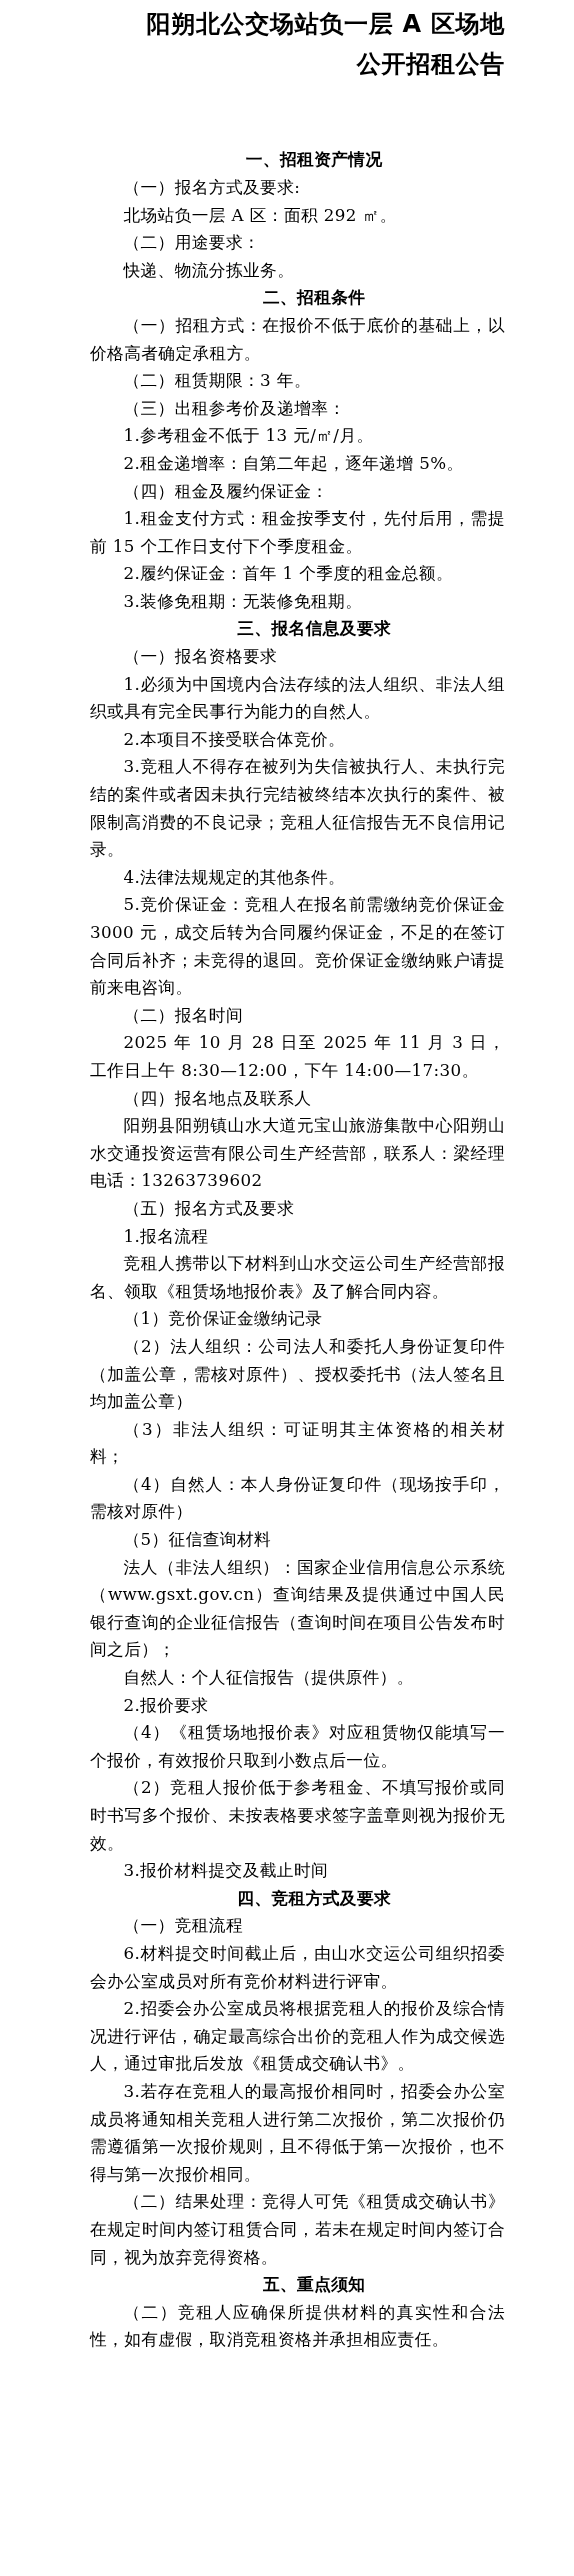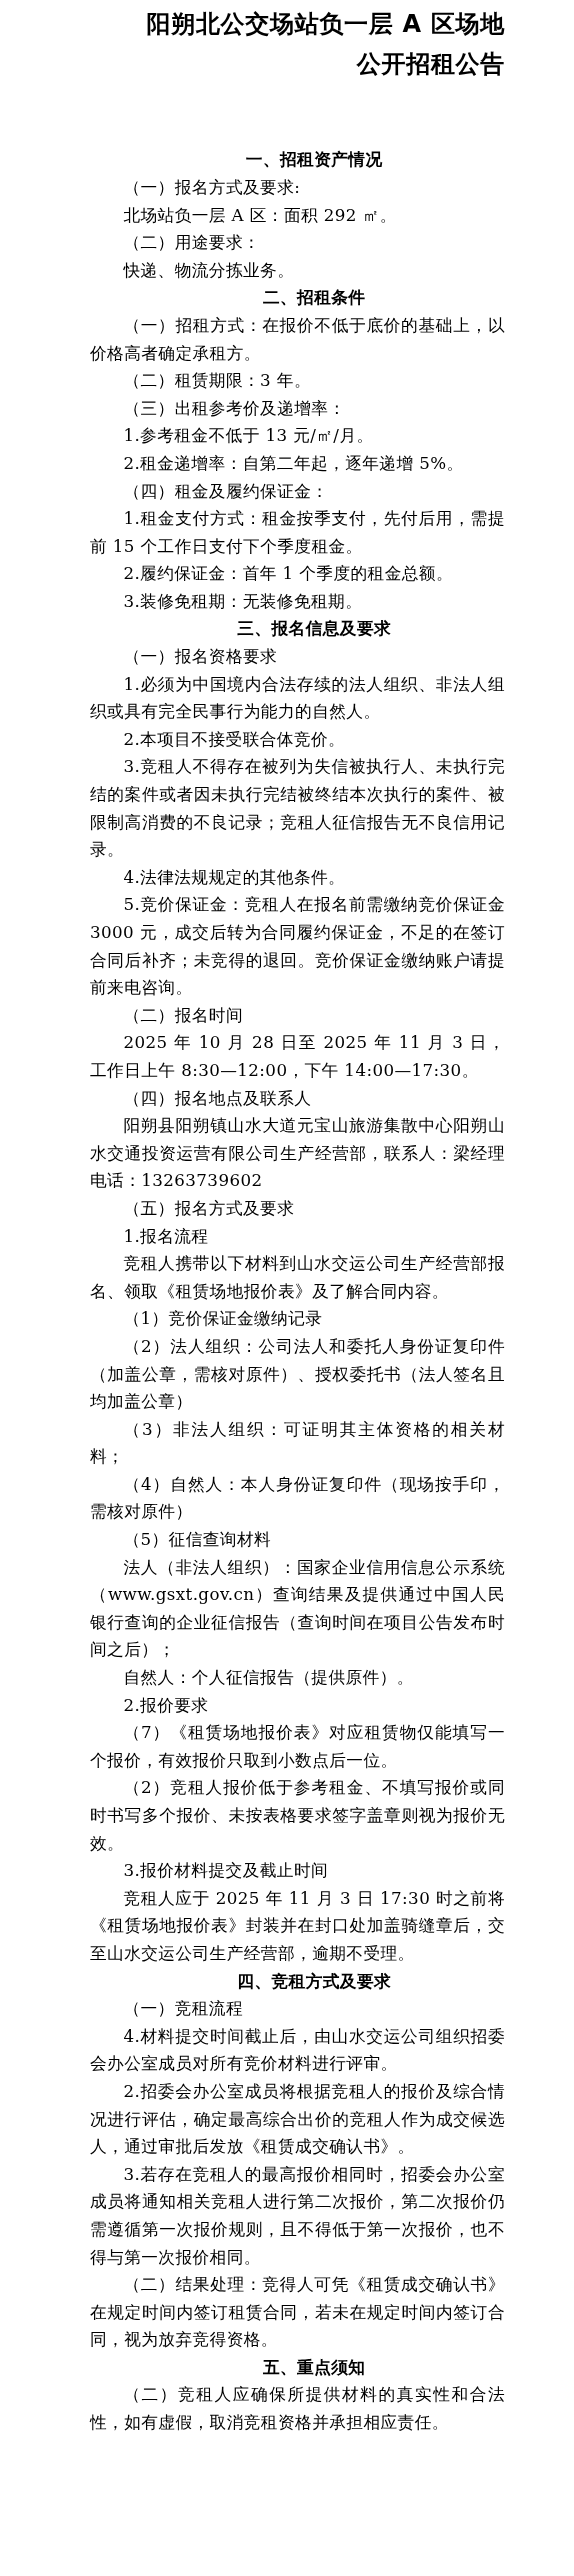--- a/index.html
+++ b/index.html
@@ -81,27 +81,26 @@
       <p class="para">1.报名流程</p>
       <p class="para">竞租人携带以下材料到山水交运公司生产经营部报名、领取《租赁场地报价表》及了解合同内容。</p>
       <p class="para">（1）竞价保证金缴纳记录</p>
       <p class="para">（2）法人组织：公司法人和委托人身份证复印件（加盖公章，需核对原件）、授权委托书（法人签名且均加盖公章）</p>
       <p class="para">（3）非法人组织：可证明其主体资格的相关材料；</p>
       <p class="para">（4）自然人：本人身份证复印件（现场按手印，需核对原件）</p>
       <p class="para">（5）征信查询材料</p>
       <p class="para">法人（非法人组织）：国家企业信用信息公示系统（www.gsxt.gov.cn）查询结果及提供通过中国人民银行查询的企业征信报告（查询时间在项目公告发布时间之后）；</p>
       <p class="para">自然人：个人征信报告（提供原件）。</p>
       <p class="para">2.报价要求</p>
-      <p class="para">（7）《租赁场地报价表》对应租赁物仅能填写一个报价，有效报价只取到小数点后一位。</p>
+      <p class="para">（4）《租赁场地报价表》对应租赁物仅能填写一个报价，有效报价只取到小数点后一位。</p>
       <p class="para">（2）竞租人报价低于参考租金、不填写报价或同时书写多个报价、未按表格要求签字盖章则视为报价无效。</p>
       <p class="para">3.报价材料提交及截止时间</p>
-      <p class="para">竞租人应于 2025 年 11 月 3 日 17:30 时之前将《租赁场地报价表》封装并在封口处加盖骑缝章后，交至山水交运公司生产经营部，逾期不受理。</p>
       <p class="heading">四、竞租方式及要求</p>
       <p class="para">（一）竞租流程</p>
-      <p class="para">4.材料提交时间截止后，由山水交运公司组织招委会办公室成员对所有竞价材料进行评审。</p>
+      <p class="para">6.材料提交时间截止后，由山水交运公司组织招委会办公室成员对所有竞价材料进行评审。</p>
       <p class="para">2.招委会办公室成员将根据竞租人的报价及综合情况进行评估，确定最高综合出价的竞租人作为成交候选人，通过审批后发放《租赁成交确认书》。</p>
       <p class="para">3.若存在竞租人的最高报价相同时，招委会办公室成员将通知相关竞租人进行第二次报价，第二次报价仍需遵循第一次报价规则，且不得低于第一次报价，也不得与第一次报价相同。</p>
       <p class="para">（二）结果处理：竞得人可凭《租赁成交确认书》在规定时间内签订租赁合同，若未在规定时间内签订合同，视为放弃竞得资格。</p>
       <p class="heading">五、重点须知</p>
       <p class="para">（二）竞租人应确保所提供材料的真实性和合法性，如有虚假，取消竞租资格并承担相应责任。</p>
     </div>
 
 </div>
 
 

